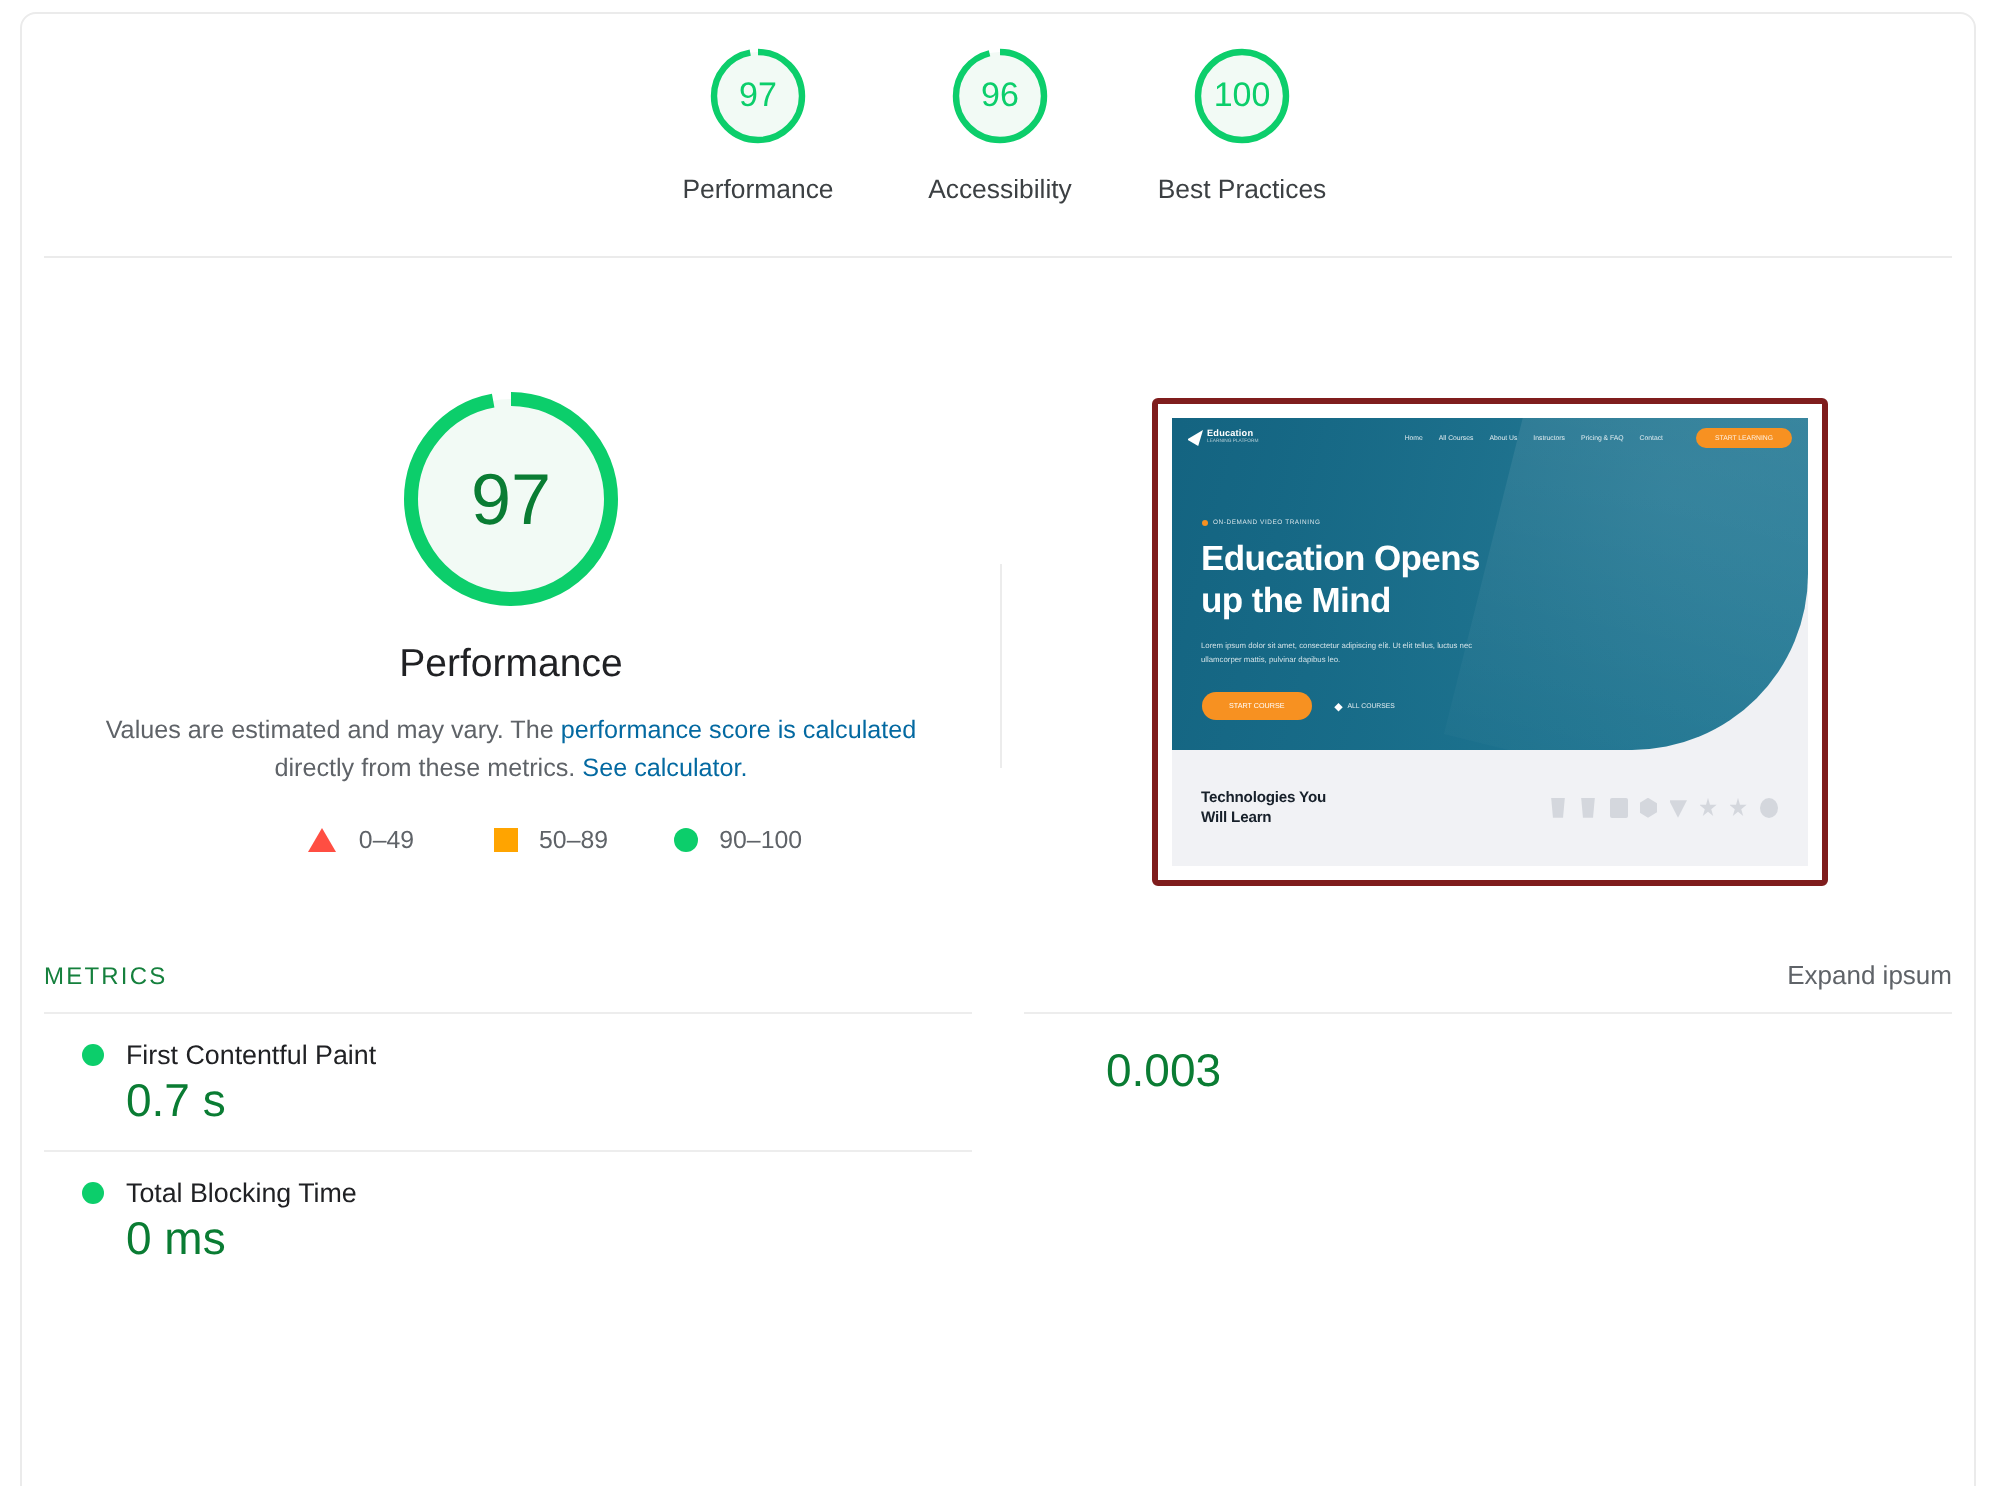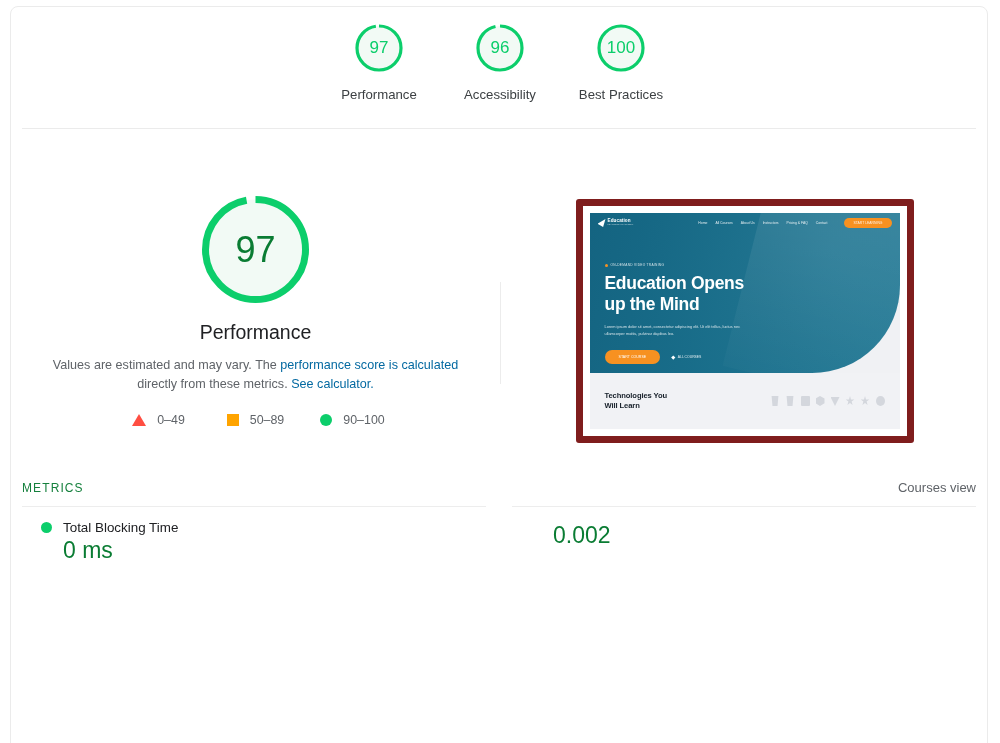--- a/index.html
+++ b/index.html
@@ -133,21 +133,21 @@
   .legend {
     margin-top: 19px;
     display: flex;
     align-items: center;
     gap: 0px;
   }
   .legend-item {
     display: flex;
     align-items: center;
     width: 97px;
-    justify-content: center;
+    justify-content: flex-end;
   }
   .legend-item .lg-txt {
     font-size: 12.4px;
     color: #5f6368;
     margin-left: 11px;
   }
   .tri {
     width: 0; height: 0;
     border-left: 7px solid transparent;
     border-right: 7px solid transparent;
@@ -179,21 +179,21 @@
     top: 0;
     width: 489px;
     display: flex;
     justify-content: center;
   }
   .thumb-frame {
     margin-top: 62px;
     width: 338px;
     height: 244px;
     background: #ffffff;
-    border: 7px solid #7f1d1d;
+    border: 3px solid #7f1d1d;
     border-radius: 3px;
     box-sizing: border-box;
     padding: 7px;
   }
   .thumb-inner {
     width: 100%;
     height: 100%;
     position: relative;
     overflow: hidden;
     background: #f0f1f4;
@@ -595,37 +595,44 @@
             </div>
 
           </div>
         </div>
       </div>
 
     </div>
 
     <div class="metrics-head">
       <div class="metrics-title">METRICS</div>
-      <div class="expand-view">Courses view</div>
+      <div class="expand-view">Expand ipsum</div>
     </div>
 
     <div class="metrics-grid">
 
       <div class="metrics-col">
+        <div class="metric">
+          <div class="metric-head">
+            <span class="metric-dot"></span>
+            <span class="metric-name">First Contentful Paint</span>
+          </div>
+          <div class="metric-value">0.7 s</div>
+        </div>
         <div class="metric">
           <div class="metric-head">
             <span class="metric-dot"></span>
             <span class="metric-name">Total Blocking Time</span>
           </div>
           <div class="metric-value">0 ms</div>
         </div>
       </div>
 
       <div class="metrics-col">
         <div class="metric">
-          <div class="metric-value">0.002</div>
+          <div class="metric-value">0.003</div>
         </div>
       </div>
 
     </div>
 
   </div>
 </div>
 
 </body></html>

